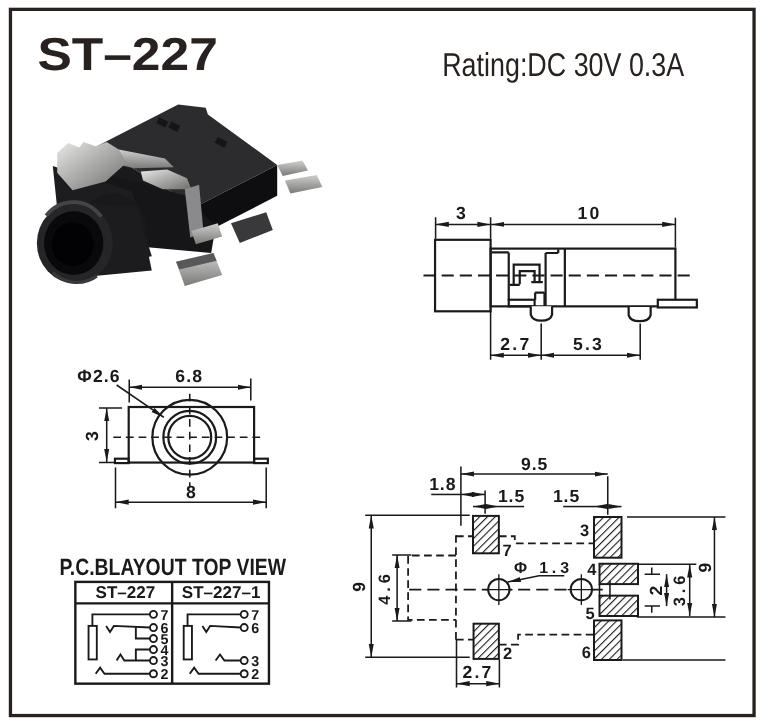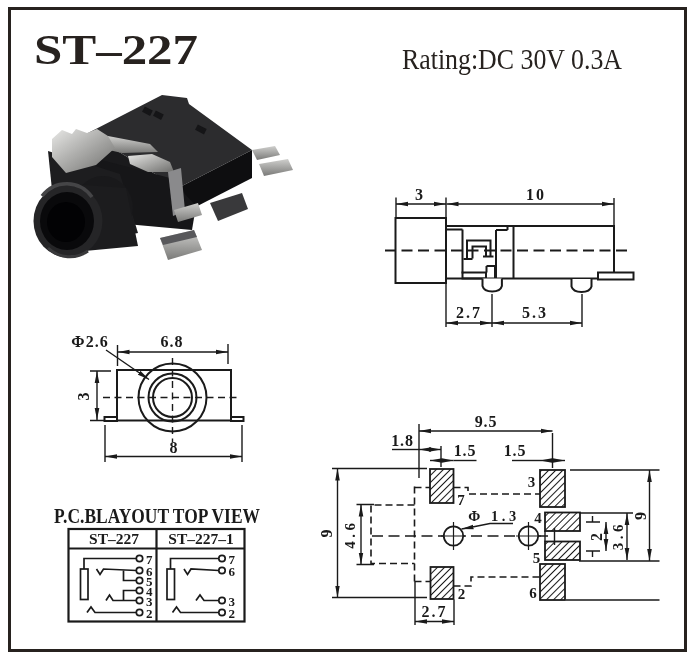--- a/index.html
+++ b/index.html
@@ -1,16 +1,16 @@
 <!DOCTYPE html>
 <html><head>
 <meta charset="utf-8">
 <style>
 html,body{margin:0;padding:0;background:#ffffff;}
-#page{position:relative;width:700px;height:660px;overflow:hidden;font-family:Liberation Serif, serif;}
+#page{position:relative;width:700px;height:660px;overflow:hidden;font-family:Liberation Sans, sans-serif;}
 #main{position:absolute;left:0;top:0;}
 </style>
 </head>
 <body>
 <div id="page">
 <svg id="main" width="700" height="660" viewBox="0 0 700 660" style="filter:blur(0.4px)">
 <defs>
 <marker id="ah" viewBox="0 0 12 6" refX="12" refY="3" markerWidth="12" markerHeight="6" markerUnits="userSpaceOnUse" orient="auto-start-reverse">
 <path d="M0,0.7 L12,3 L0,5.3 Z" fill="#1a1a1a"></path>
 </marker>

